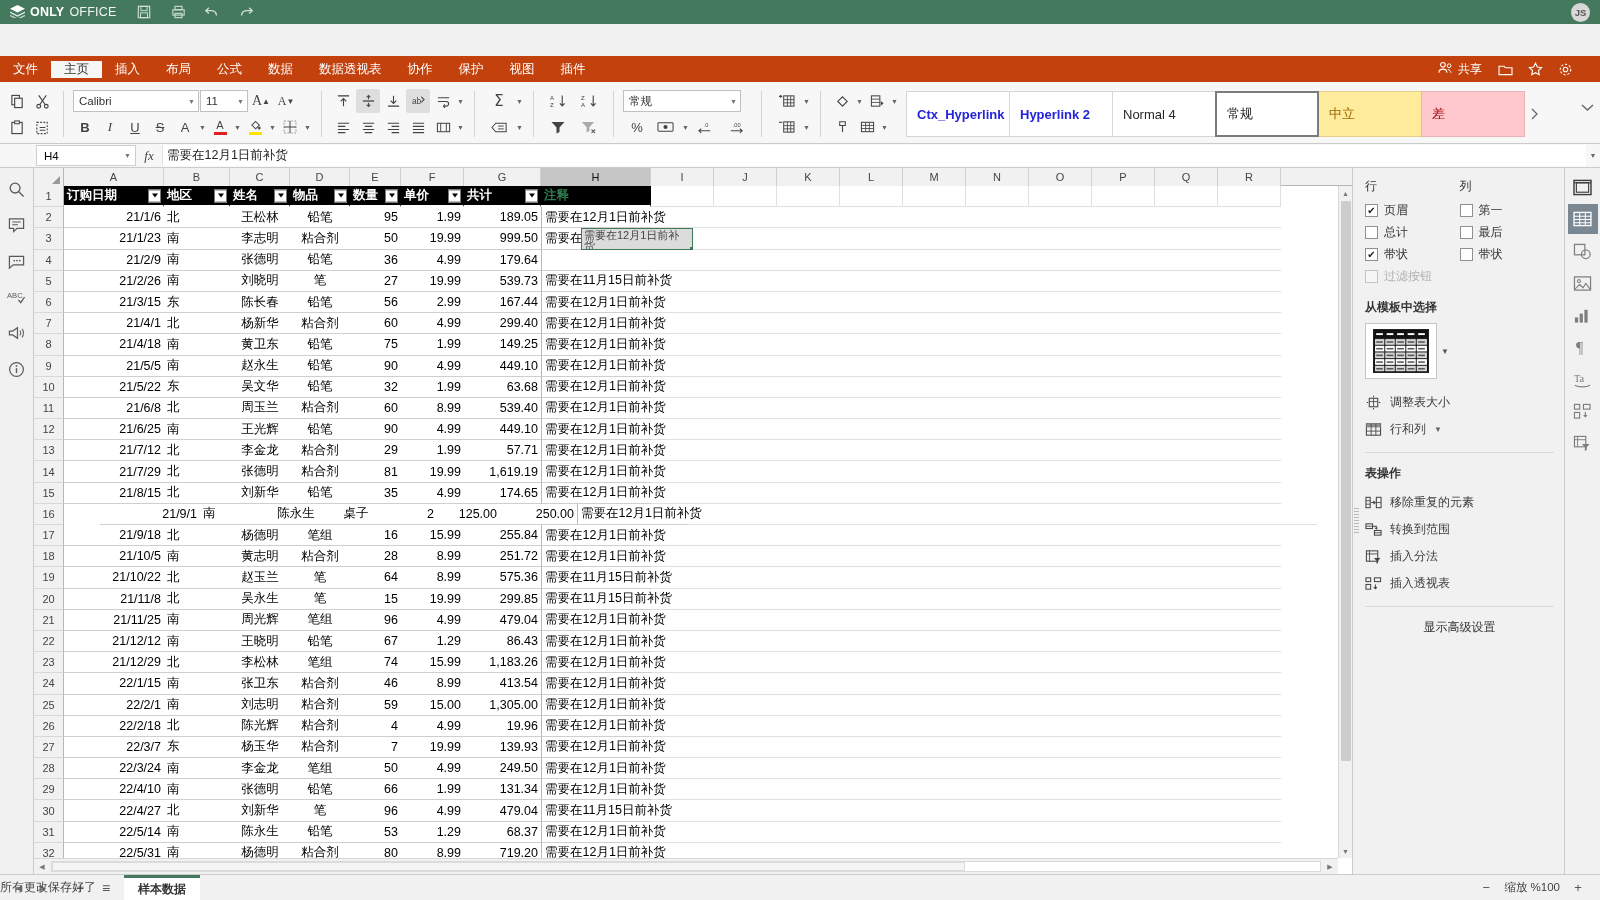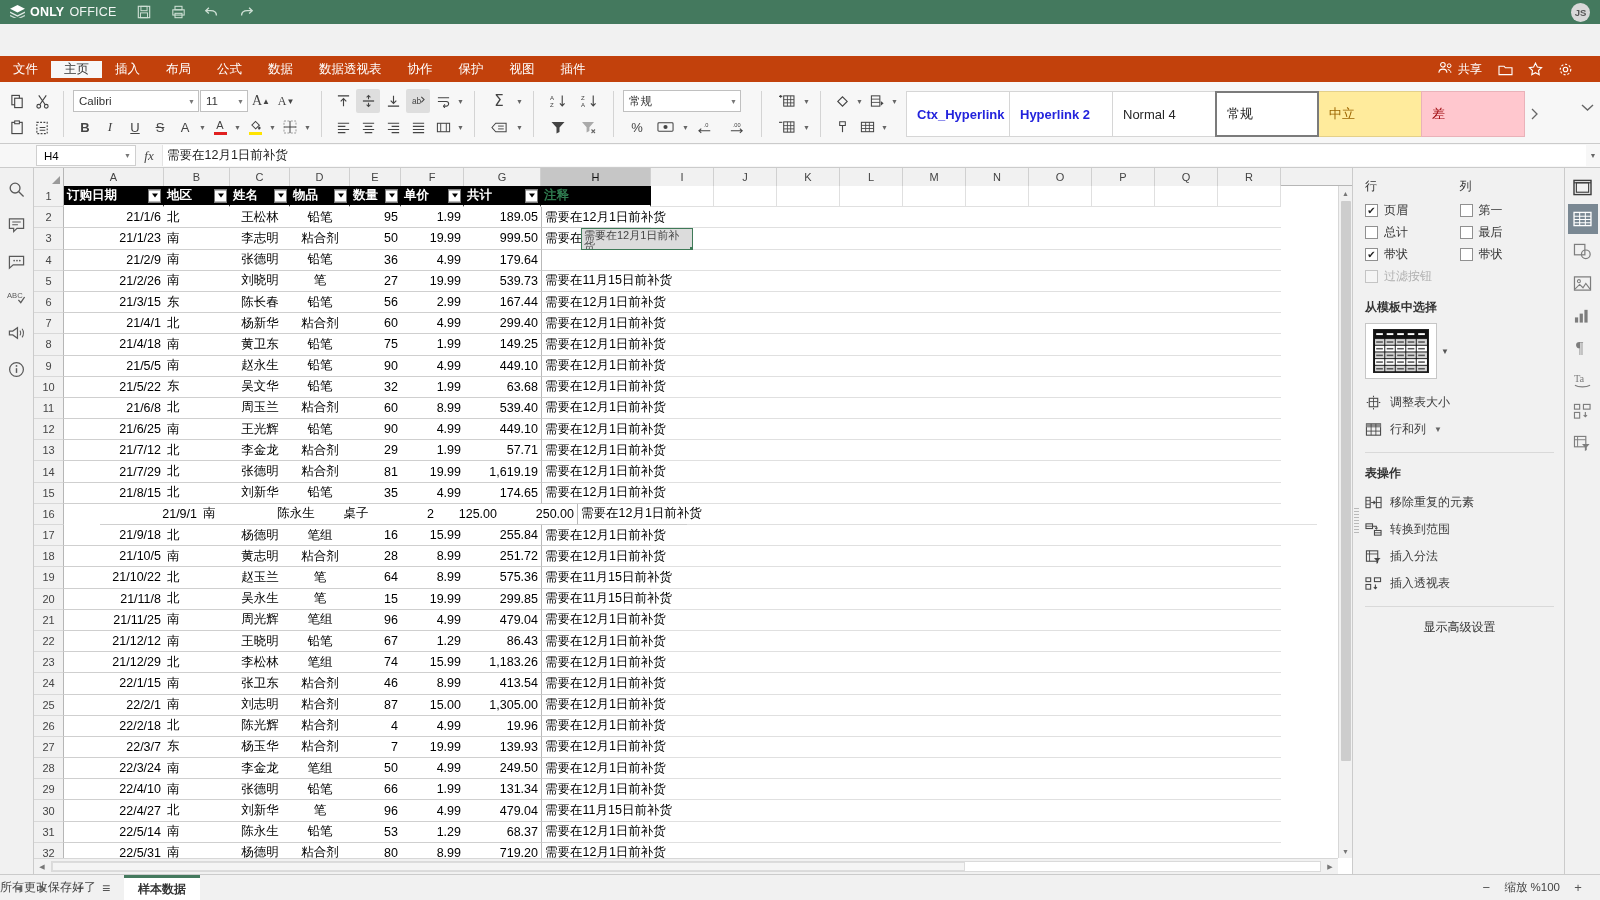--- a/index.html
+++ b/index.html
@@ -1344,21 +1344,21 @@
               <div class="cell" style="width: 63px; min-width: 63px; border-bottom: 1px solid rgb(224, 224, 224);"></div>
               <div class="cell" style="width: 63px; min-width: 63px; border-bottom: 1px solid rgb(224, 224, 224);"></div>
               <div class="cell" style="width: 63px; min-width: 63px; border-bottom: 1px solid rgb(224, 224, 224);"></div>
             </div>
             <div class="grow tbody band">
               <div class="rh">25</div>
               <div class="cell num" style="width: 100px; min-width: 100px;">22/2/1</div>
               <div class="cell" style="width: 66px; min-width: 66px;">南</div>
               <div class="cell ctr" style="width: 60px; min-width: 60px;">刘志明</div>
               <div class="cell ctr" style="width: 60px; min-width: 60px;">粘合剂</div>
-              <div class="cell num" style="width: 51px; min-width: 51px;">87</div>
+              <div class="cell num" style="width: 51px; min-width: 51px;">59</div>
               <div class="cell num" style="width: 63px; min-width: 63px;">15.00</div>
               <div class="cell num" style="width: 77px; min-width: 77px;">1,305.00</div>
               <div class="cell note" style="width: 110px; min-width: 110px; overflow: visible; position: relative; z-index: 1;">需要在12月1日前补货</div>
               <div class="cell" style="width: 63px; min-width: 63px; border-bottom: 1px solid rgb(224, 224, 224);"></div>
               <div class="cell" style="width: 63px; min-width: 63px; border-bottom: 1px solid rgb(224, 224, 224);"></div>
               <div class="cell" style="width: 63px; min-width: 63px; border-bottom: 1px solid rgb(224, 224, 224);"></div>
               <div class="cell" style="width: 63px; min-width: 63px; border-bottom: 1px solid rgb(224, 224, 224);"></div>
               <div class="cell" style="width: 63px; min-width: 63px; border-bottom: 1px solid rgb(224, 224, 224);"></div>
               <div class="cell" style="width: 63px; min-width: 63px; border-bottom: 1px solid rgb(224, 224, 224);"></div>
               <div class="cell" style="width: 63px; min-width: 63px; border-bottom: 1px solid rgb(224, 224, 224);"></div>

